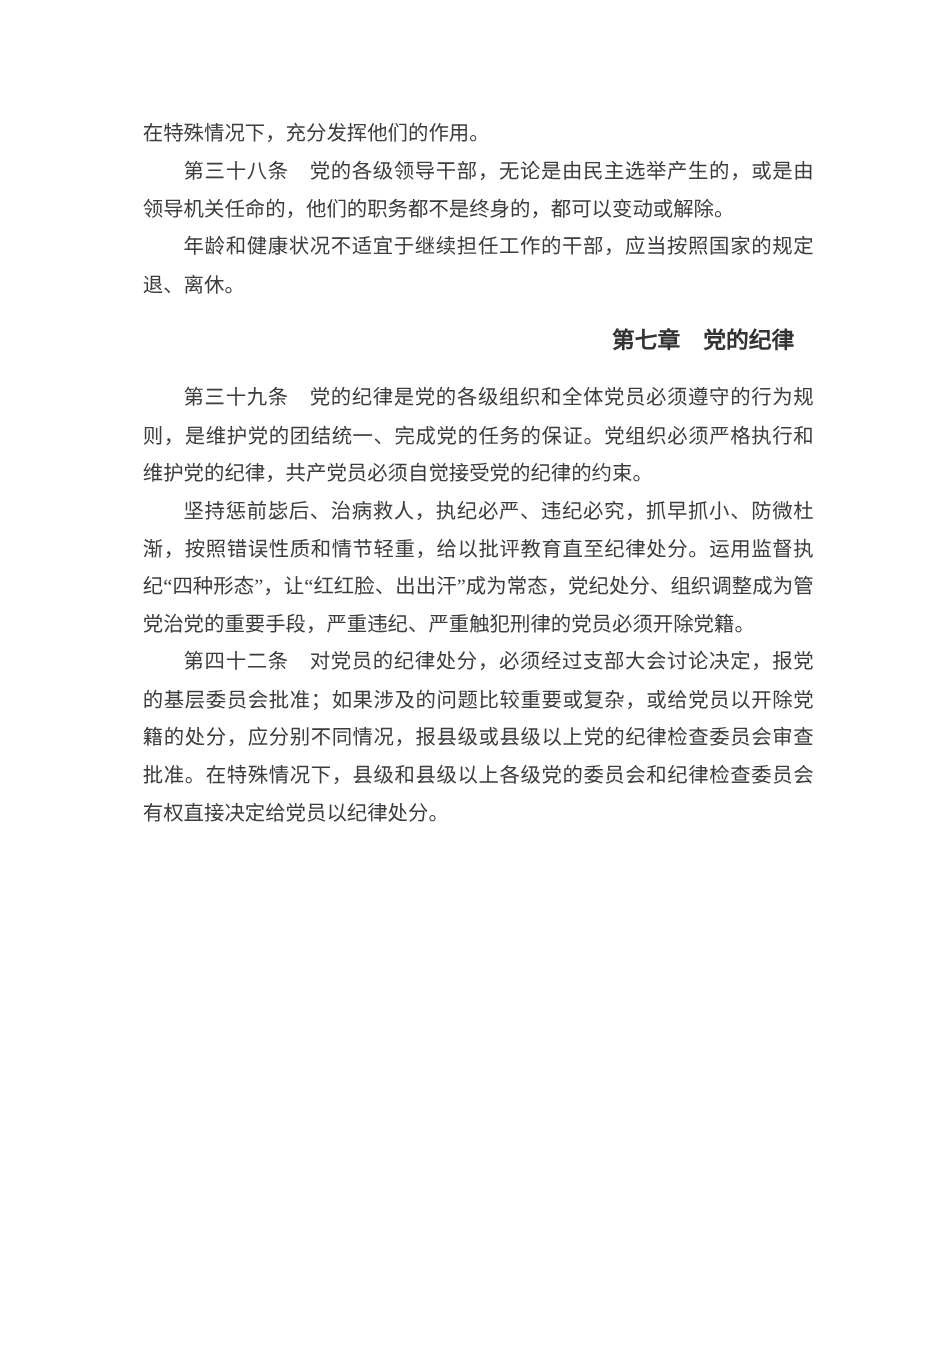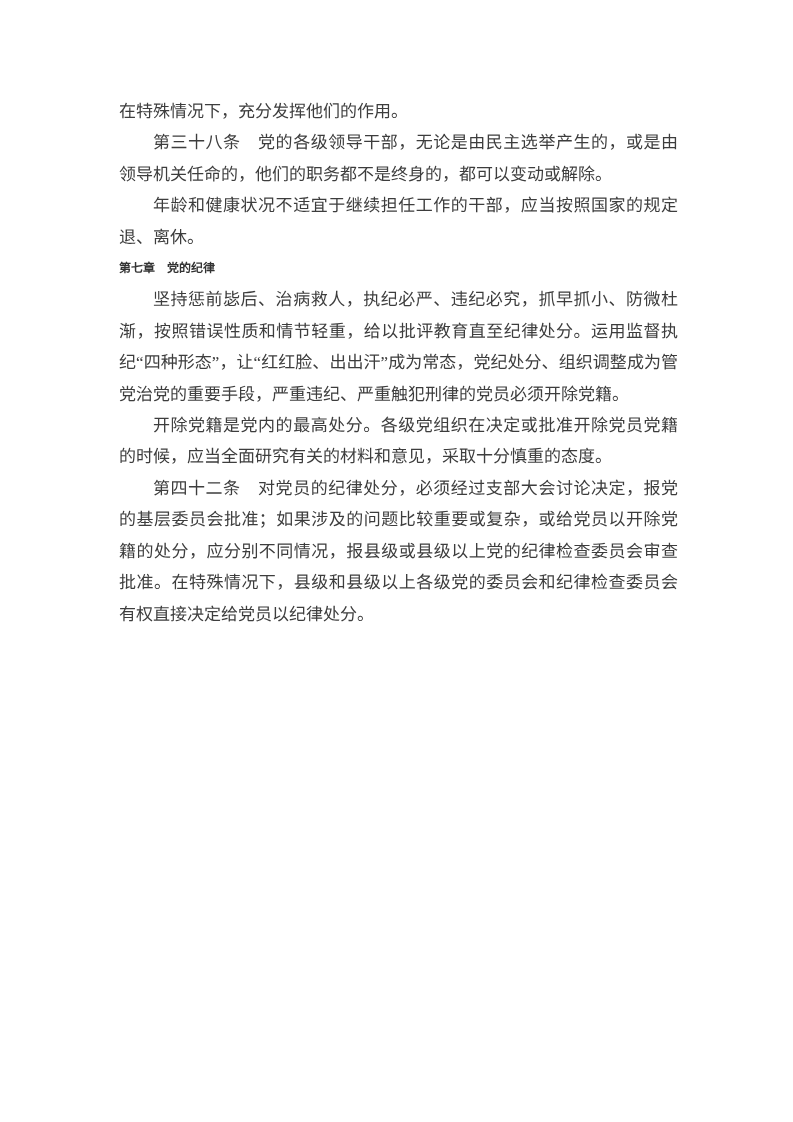--- a/index.html
+++ b/index.html
@@ -35,36 +35,36 @@
   }
   .content p {
     margin: 0;
     padding: 0;
     text-indent: 2em;
   }
   .content p.no-indent {
     text-indent: 0;
   }
   .chapter-heading {
-    margin: 0;
+    margin: 16px;
     padding: 0;
-    font-size: 12px;
+    font-size: 19px;
     font-weight: bold;
-    text-align: left;
+    text-align: right;
     text-indent: 0;
     color: #333333;
     line-height: 31.4px;
   }
 </style>
 </head>
 <body>
 
 <div class="page">
   <div class="content">
     <p class="no-indent">在特殊情况下，充分发挥他们的作用。</p>
     <p>第三十八条　党的各级领导干部，无论是由民主选举产生的，或是由领导机关任命的，他们的职务都不是终身的，都可以变动或解除。</p>
     <p>年龄和健康状况不适宜于继续担任工作的干部，应当按照国家的规定退、离休。</p>
     <h2 class="chapter-heading">第七章　党的纪律</h2>
+    <p>第三十九条　党的纪律是党的各级组织和全体党员必须遵守的行为规则，是维护党的团结统一、完成党的任务的保证。党组织必须严格执行和维护党的纪律，共产党员必须自觉接受党的纪律的约束。</p>
     <p>坚持惩前毖后、治病救人，执纪必严、违纪必究，抓早抓小、防微杜渐，按照错误性质和情节轻重，给以批评教育直至纪律处分。运用监督执纪“四种形态”，让“红红脸、出出汗”成为常态，党纪处分、组织调整成为管党治党的重要手段，严重违纪、严重触犯刑律的党员必须开除党籍。</p>
-    <p>开除党籍是党内的最高处分。各级党组织在决定或批准开除党员党籍的时候，应当全面研究有关的材料和意见，采取十分慎重的态度。</p>
     <p>第四十二条　对党员的纪律处分，必须经过支部大会讨论决定，报党的基层委员会批准；如果涉及的问题比较重要或复杂，或给党员以开除党籍的处分，应分别不同情况，报县级或县级以上党的纪律检查委员会审查批准。在特殊情况下，县级和县级以上各级党的委员会和纪律检查委员会有权直接决定给党员以纪律处分。</p>
   </div>
 </div>
 
 </body></html>

